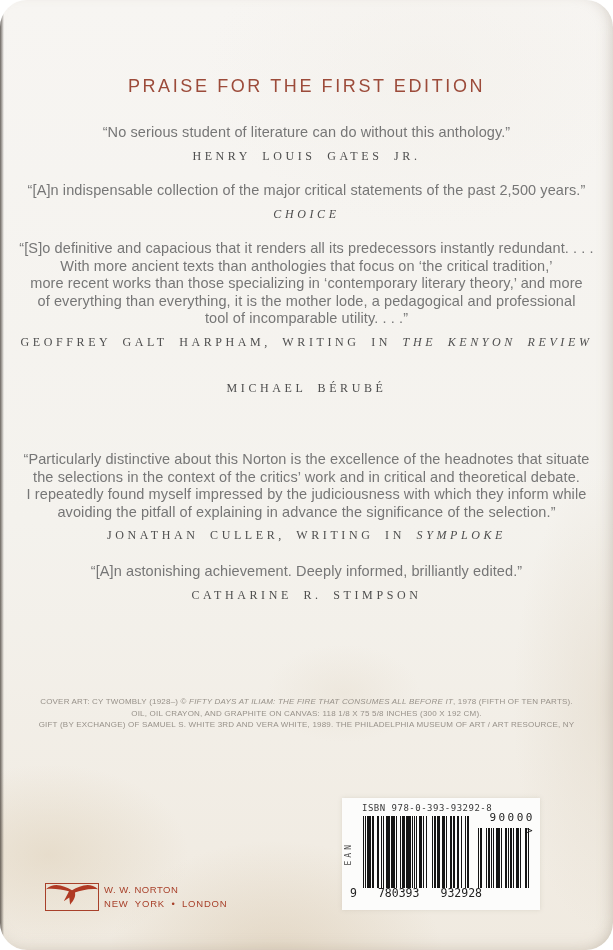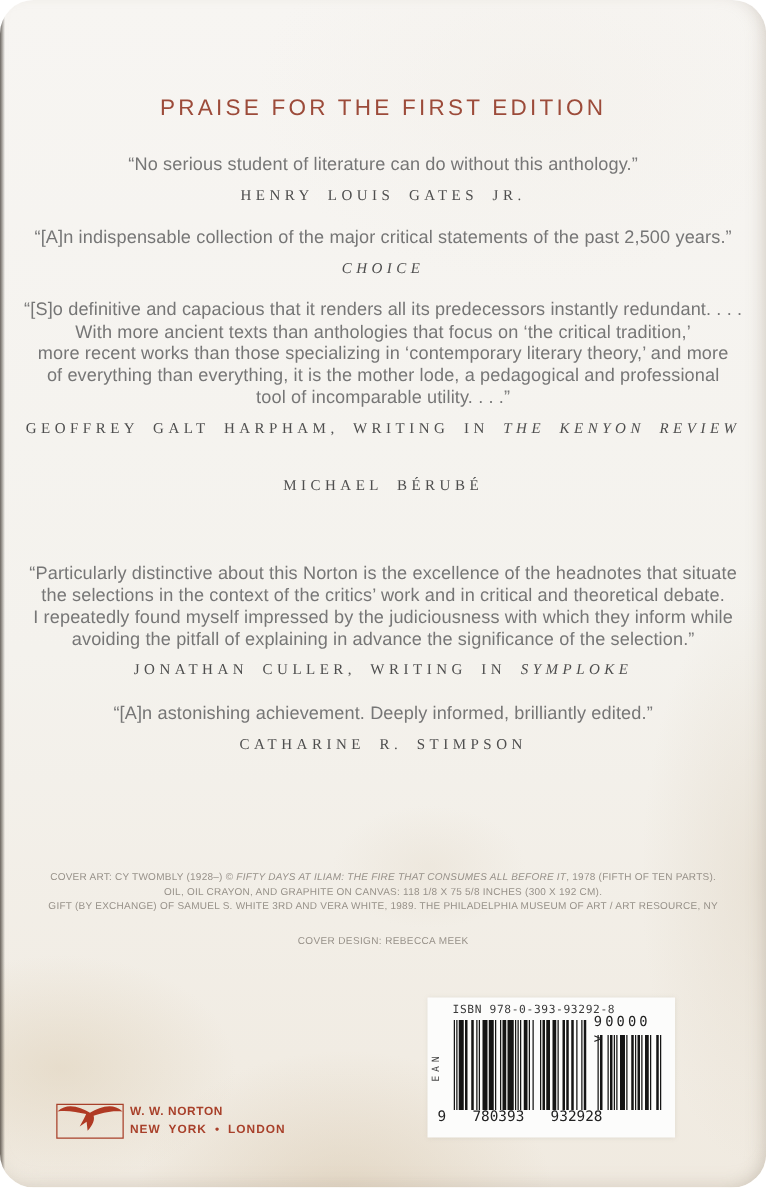--- a/index.html
+++ b/index.html
@@ -82,31 +82,31 @@
   .digits-row{
     position:absolute;left:8px;top:88px;width:132px;
     display:flex;justify-content:space-between;
     font-family:"DejaVu Sans Mono",monospace;
     font-size:11.5px;color:#222;
   }
   .supp-text{
     position:absolute;left:133px;top:13px;width:60px;
     font-family:"DejaVu Sans Mono",monospace;
     font-size:11px;letter-spacing:2.5px;color:#222;
-    text-align:left;
+    text-align:right;
   }
 
   
   .publisher{position:absolute;left:45px;top:878px;height:40px;}
   .logo-rect{
     position:absolute;left:0;top:5px;width:52px;height:26px;
     border:1.2px solid #a8402a;background:transparent;
   }
   .bird{position:absolute;left:-2px;top:0px;width:58px;height:32px;}
-  .pub-text{position:absolute;left:59px;top:6px;white-space:nowrap;font-weight:bold;}
+  .pub-text{position:absolute;left:59px;top:6px;white-space:nowrap;}
   .pub-name{font-size:9.5px;letter-spacing:.5px;color:#a8402a;}
   .pub-cities{margin-top:3px;font-size:9.5px;letter-spacing:.8px;word-spacing:3px;color:#a8402a;}
 </style>
 </head>
 <body>
 
 <div id="cover">
 
   <div class="praise-title">PRAISE FOR THE FIRST EDITION</div>
 
@@ -145,21 +145,20 @@
     <div class="qt">“[A]n astonishing achievement. Deeply informed, brilliantly edited.”</div>
     <div class="attr"><span>CATHARINE R. STIMPSON</span><span class="ital"></span></div>
   </div>
 
   <div class="credits">
     <div><span>COVER ART: CY TWOMBLY (1928–) © </span><span class="ital">FIFTY DAYS AT ILIAM: THE FIRE THAT CONSUMES ALL BEFORE IT</span><span>, 1978 (FIFTH OF TEN PARTS).</span></div>
     <div>OIL, OIL CRAYON, AND GRAPHITE ON CANVAS: 118 1/8 X 75 5/8 INCHES (300 X 192 CM).</div>
     <div>GIFT (BY EXCHANGE) OF SAMUEL S. WHITE 3RD AND VERA WHITE, 1989. THE PHILADELPHIA MUSEUM OF ART / ART RESOURCE, NY</div>
   </div>
 
-  <div class="design-credit">COVER DESIGN: REBECCA MEEK</div>
 
   <div class="barcode-box">
     <div class="isbn-text">ISBN 978-0-393-93292-8</div>
     <div class="ean-label">EAN</div>
     <div class="bars-main" id="bars-main" style="font-size: 0px; white-space: nowrap;"><span style="display: inline-block; height: 100%; width: 1.11579px; background: rgb(21, 21, 21);"></span><span style="display: inline-block; height: 100%; width: 1.11579px; background: transparent;"></span><span style="display: inline-block; height: 100%; width: 1.11579px; background: rgb(21, 21, 21);"></span><span style="display: inline-block; height: 100%; width: 1.11579px; background: transparent;"></span><span style="display: inline-block; height: 100%; width: 3.34737px; background: rgb(21, 21, 21);"></span><span style="display: inline-block; height: 100%; width: 1.11579px; background: transparent;"></span><span style="display: inline-block; height: 100%; width: 2.23158px; background: rgb(21, 21, 21);"></span><span style="display: inline-block; height: 100%; width: 3.34737px; background: transparent;"></span><span style="display: inline-block; height: 100%; width: 1.11579px; background: rgb(21, 21, 21);"></span><span style="display: inline-block; height: 100%; width: 2.23158px; background: transparent;"></span><span style="display: inline-block; height: 100%; width: 1.11579px; background: rgb(21, 21, 21);"></span><span style="display: inline-block; height: 100%; width: 1.11579px; background: transparent;"></span><span style="display: inline-block; height: 100%; width: 1.11579px; background: rgb(21, 21, 21);"></span><span style="display: inline-block; height: 100%; width: 2.23158px; background: transparent;"></span><span style="display: inline-block; height: 100%; width: 3.34737px; background: rgb(21, 21, 21);"></span><span style="display: inline-block; height: 100%; width: 1.11579px; background: transparent;"></span><span style="display: inline-block; height: 100%; width: 4.46316px; background: rgb(21, 21, 21);"></span><span style="display: inline-block; height: 100%; width: 1.11579px; background: transparent;"></span><span style="display: inline-block; height: 100%; width: 1.11579px; background: rgb(21, 21, 21);"></span><span style="display: inline-block; height: 100%; width: 2.23158px; background: transparent;"></span><span style="display: inline-block; height: 100%; width: 1.11579px; background: rgb(21, 21, 21);"></span><span style="display: inline-block; height: 100%; width: 1.11579px; background: transparent;"></span><span style="display: inline-block; height: 100%; width: 3.34737px; background: rgb(21, 21, 21);"></span><span style="display: inline-block; height: 100%; width: 1.11579px; background: transparent;"></span><span style="display: inline-block; height: 100%; width: 4.46316px; background: rgb(21, 21, 21);"></span><span style="display: inline-block; height: 100%; width: 1.11579px; background: transparent;"></span><span style="display: inline-block; height: 100%; width: 1.11579px; background: rgb(21, 21, 21);"></span><span style="display: inline-block; height: 100%; width: 1.11579px; background: transparent;"></span><span style="display: inline-block; height: 100%; width: 1.11579px; background: rgb(21, 21, 21);"></span><span style="display: inline-block; height: 100%; width: 1.11579px; background: transparent;"></span><span style="display: inline-block; height: 100%; width: 1.11579px; background: rgb(21, 21, 21);"></span><span style="display: inline-block; height: 100%; width: 1.11579px; background: transparent;"></span><span style="display: inline-block; height: 100%; width: 3.34737px; background: rgb(21, 21, 21);"></span><span style="display: inline-block; height: 100%; width: 1.11579px; background: transparent;"></span><span style="display: inline-block; height: 100%; width: 1.11579px; background: rgb(21, 21, 21);"></span><span style="display: inline-block; height: 100%; width: 2.23158px; background: transparent;"></span><span style="display: inline-block; height: 100%; width: 1.11579px; background: rgb(21, 21, 21);"></span><span style="display: inline-block; height: 100%; width: 4.46316px; background: transparent;"></span><span style="display: inline-block; height: 100%; width: 1.11579px; background: rgb(21, 21, 21);"></span><span style="display: inline-block; height: 100%; width: 1.11579px; background: transparent;"></span><span style="display: inline-block; height: 100%; width: 2.23158px; background: rgb(21, 21, 21);"></span><span style="display: inline-block; height: 100%; width: 1.11579px; background: transparent;"></span><span style="display: inline-block; height: 100%; width: 2.23158px; background: rgb(21, 21, 21);"></span><span style="display: inline-block; height: 100%; width: 2.23158px; background: transparent;"></span><span style="display: inline-block; height: 100%; width: 3.34737px; background: rgb(21, 21, 21);"></span><span style="display: inline-block; height: 100%; width: 1.11579px; background: transparent;"></span><span style="display: inline-block; height: 100%; width: 1.11579px; background: rgb(21, 21, 21);"></span><span style="display: inline-block; height: 100%; width: 2.23158px; background: transparent;"></span><span style="display: inline-block; height: 100%; width: 2.23158px; background: rgb(21, 21, 21);"></span><span style="display: inline-block; height: 100%; width: 1.11579px; background: transparent;"></span><span style="display: inline-block; height: 100%; width: 2.23158px; background: rgb(21, 21, 21);"></span><span style="display: inline-block; height: 100%; width: 2.23158px; background: transparent;"></span><span style="display: inline-block; height: 100%; width: 1.11579px; background: rgb(21, 21, 21);"></span><span style="display: inline-block; height: 100%; width: 2.23158px; background: transparent;"></span><span style="display: inline-block; height: 100%; width: 1.11579px; background: rgb(21, 21, 21);"></span><span style="display: inline-block; height: 100%; width: 3.34737px; background: transparent;"></span><span style="display: inline-block; height: 100%; width: 1.11579px; background: rgb(21, 21, 21);"></span><span style="display: inline-block; height: 100%; width: 1.11579px; background: transparent;"></span><span style="display: inline-block; height: 100%; width: 1.11579px; background: rgb(21, 21, 21);"></span></div>
     <div class="bars-supp" id="bars-supp" style="font-size: 0px; white-space: nowrap;"><span style="display: inline-block; height: 100%; width: 1.08511px; background: transparent;"></span><span style="display: inline-block; height: 100%; width: 1.08511px; background: rgb(21, 21, 21);"></span><span style="display: inline-block; height: 100%; width: 1.08511px; background: transparent;"></span><span style="display: inline-block; height: 100%; width: 2.17021px; background: rgb(21, 21, 21);"></span><span style="display: inline-block; height: 100%; width: 3.25532px; background: transparent;"></span><span style="display: inline-block; height: 100%; width: 1.08511px; background: rgb(21, 21, 21);"></span><span style="display: inline-block; height: 100%; width: 1.08511px; background: transparent;"></span><span style="display: inline-block; height: 100%; width: 2.17021px; background: rgb(21, 21, 21);"></span><span style="display: inline-block; height: 100%; width: 1.08511px; background: transparent;"></span><span style="display: inline-block; height: 100%; width: 1.08511px; background: rgb(21, 21, 21);"></span><span style="display: inline-block; height: 100%; width: 1.08511px; background: transparent;"></span><span style="display: inline-block; height: 100%; width: 1.08511px; background: rgb(21, 21, 21);"></span><span style="display: inline-block; height: 100%; width: 2.17021px; background: transparent;"></span><span style="display: inline-block; height: 100%; width: 3.25532px; background: rgb(21, 21, 21);"></span><span style="display: inline-block; height: 100%; width: 1.08511px; background: transparent;"></span><span style="display: inline-block; height: 100%; width: 1.08511px; background: rgb(21, 21, 21);"></span><span style="display: inline-block; height: 100%; width: 3.25532px; background: transparent;"></span><span style="display: inline-block; height: 100%; width: 2.17021px; background: rgb(21, 21, 21);"></span><span style="display: inline-block; height: 100%; width: 1.08511px; background: transparent;"></span><span style="display: inline-block; height: 100%; width: 1.08511px; background: rgb(21, 21, 21);"></span><span style="display: inline-block; height: 100%; width: 1.08511px; background: transparent;"></span><span style="display: inline-block; height: 100%; width: 1.08511px; background: rgb(21, 21, 21);"></span><span style="display: inline-block; height: 100%; width: 1.08511px; background: transparent;"></span><span style="display: inline-block; height: 100%; width: 1.08511px; background: rgb(21, 21, 21);"></span><span style="display: inline-block; height: 100%; width: 2.17021px; background: transparent;"></span><span style="display: inline-block; height: 100%; width: 3.25532px; background: rgb(21, 21, 21);"></span><span style="display: inline-block; height: 100%; width: 1.08511px; background: transparent;"></span><span style="display: inline-block; height: 100%; width: 1.08511px; background: rgb(21, 21, 21);"></span><span style="display: inline-block; height: 100%; width: 3.25532px; background: transparent;"></span><span style="display: inline-block; height: 100%; width: 2.17021px; background: rgb(21, 21, 21);"></span><span style="display: inline-block; height: 100%; width: 1.08511px; background: transparent;"></span><span style="display: inline-block; height: 100%; width: 1.08511px; background: rgb(21, 21, 21);"></span></div>
     <div class="digits-row">
       <span>9</span>
         <span>780393</span>
         <span>932928</span>

